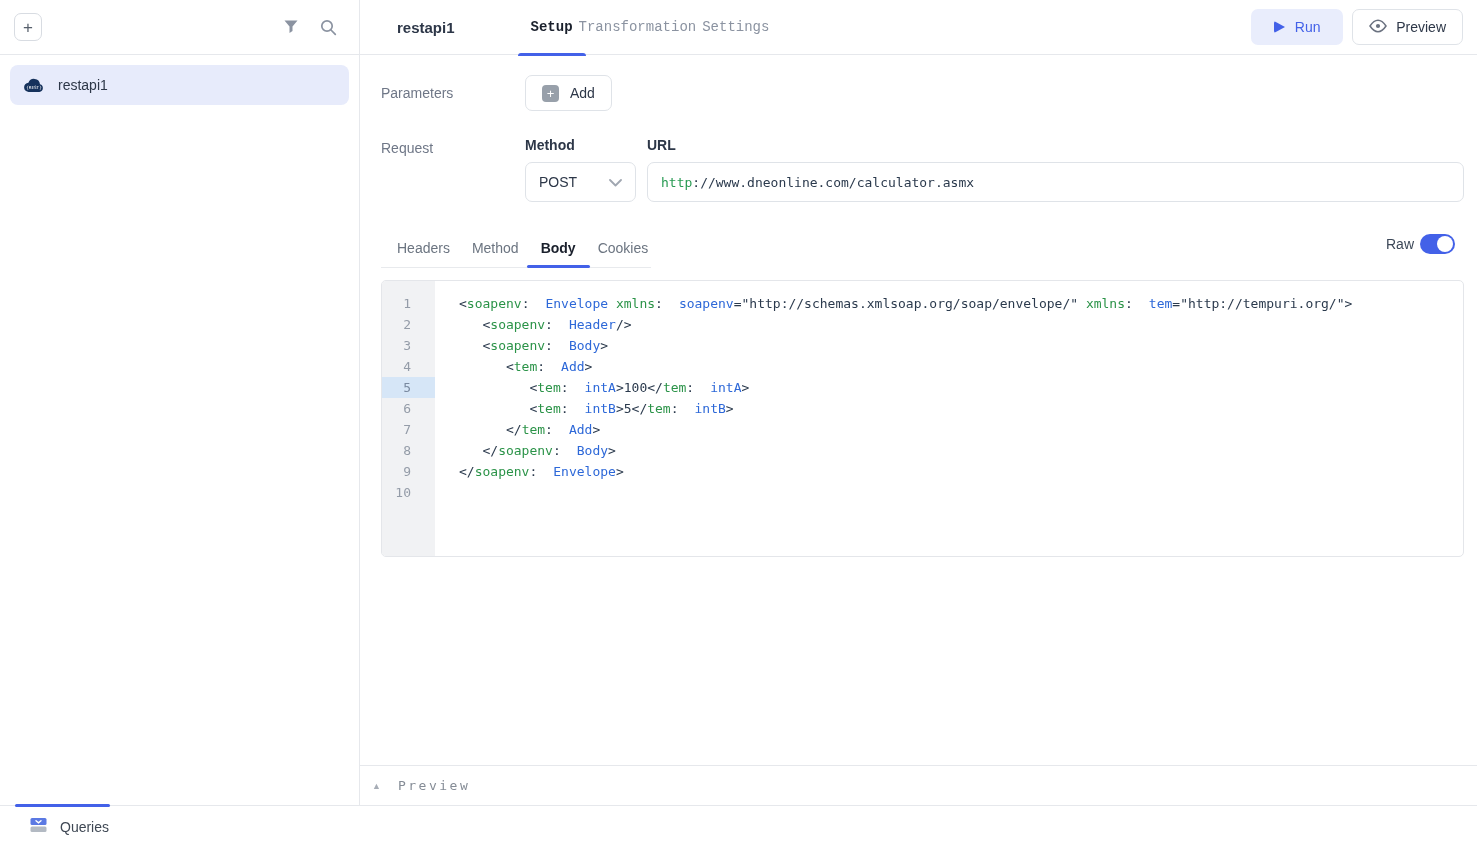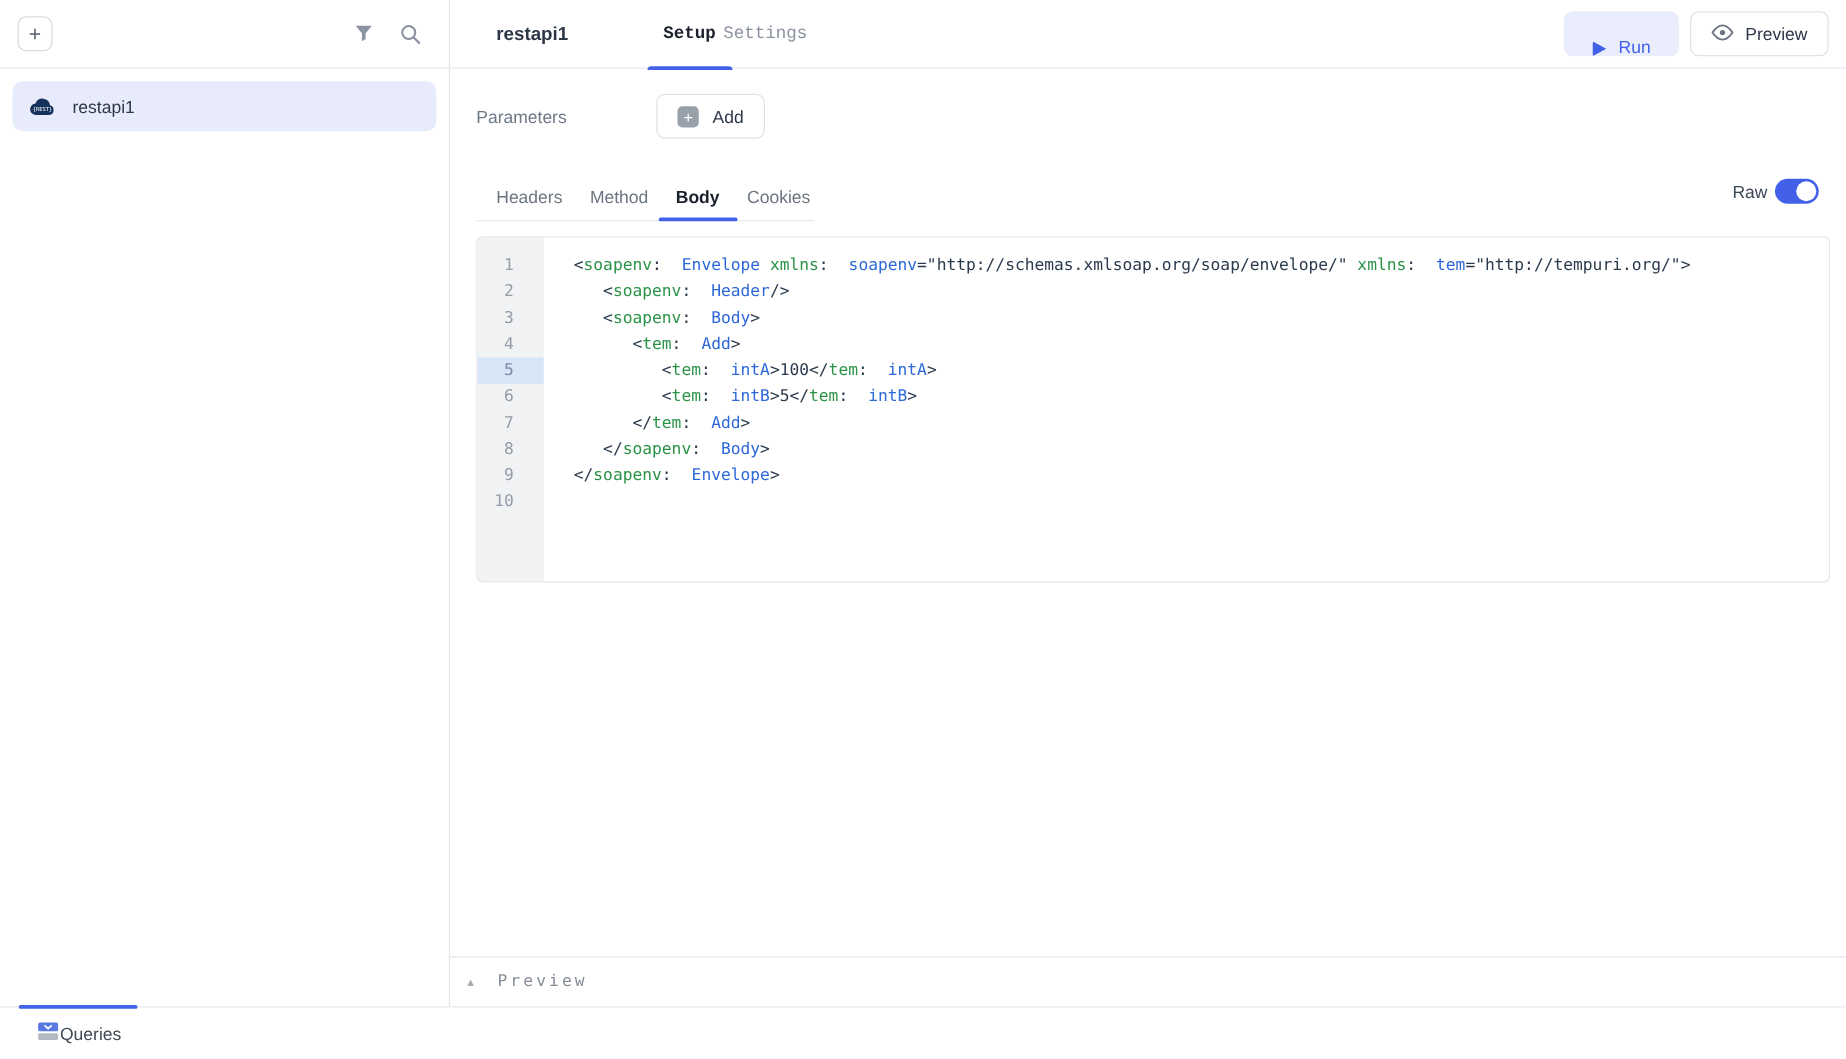--- a/index.html
+++ b/index.html
@@ -24,21 +24,21 @@
 
   
   .main { flex:1; min-width:0; display:flex; flex-direction:column; background:#fff; }
   .main-header { height:55px; flex:0 0 55px; border-bottom:1px solid #e6e8ec; display:flex; align-items:center; padding:0 14px 0 37px; }
   .main-title { font-size:15px; font-weight:700; color:#2d3748; }
   .header-tabs { display:flex; gap:6px; margin-left:76px; height:55px; align-items:center;font-family:Liberation Mono, monospace; }
   .htab { font-size:14px; color:#8b93a1; height:100%; display:flex; align-items:center; position:relative; cursor:pointer; }
   .htab.active { color:#1a202c; font-weight:700; }
   .htab.active::after { content:""; position:absolute; left:-13px; right:-13px; bottom:-1px; height:3px; background:#4361e8; border-radius:3px 3px 0 0; }
   .header-actions { margin-left:auto; display:flex; gap:9px; }
-  .run-btn { width:92px; height:36px; border:none; background:#e9edfc; color:#4361e8; border-radius:7px; font-size:14px; font-weight:500; display:flex; align-items:flex-end; justify-content:center; gap:10px; cursor:pointer; font-family:inherit; }
+  .run-btn { width:92px; height:36px; border:none; background:#e9edfc; color:#4361e8; border-radius:7px; font-size:14px; font-weight:500; display:flex; align-items:center; justify-content:center; gap:10px; cursor:pointer; font-family:inherit; }
   .play-tri { width:0; height:0; border-left:11px solid #4361e8; border-top:6px solid transparent; border-bottom:6px solid transparent; border-radius:2px; }
   .preview-btn { height:36px; padding:0 16px; border:1px solid #dfe3e8; background:#fff; border-radius:7px; display:flex; align-items:center; gap:9px; font-size:14px; font-weight:500; color:#2d3748; cursor:pointer; font-family:inherit; }
 
   
   .content { flex:1; padding:20px 13px 0 21px; min-height:0; }
   .param-row { display:flex; align-items:center; }
   .row-label { width:144px; flex:0 0 144px; color:#6f7787; font-size:14px; }
   .add-btn { height:36px; padding:0 16px; border:1px solid #dfe3e8; background:#fff; border-radius:7px; display:flex; align-items:center; gap:11px; font-size:14px; color:#2d3748; cursor:pointer; font-family:inherit; }
   .add-plus { width:17px; height:17px; background:#98a0aa; border-radius:4px; color:#fff; font-size:13px; line-height:1; display:flex; align-items:center; justify-content:center; }
 
@@ -72,21 +72,21 @@
   .tk-g { color:#2b9348; }
   .tk-b { color:#2d68d8;padding-left:16px; }
   .tk-d { color:#2b3a4d; }
 
   
   .preview-bar { margin-top:auto; height:40px; flex:0 0 40px; border-top:1px solid #e6e8ec; display:flex; align-items:center; padding-left:12px; gap:17px; cursor:pointer; }
   .collapse-tri { color:#a7adb6; font-size:9px; }
   .preview-bar-label { font-family:"DejaVu Sans Mono", monospace; font-size:13px; letter-spacing:2.5px; color:#858c96; }
 
   
-  .bottom-bar { height:42px; flex:0 0 42px; border-top:1px solid #e6e8ec; display:flex; align-items:center; padding-left:30px; gap:1px; position:relative; background:#fff; }
+  .bottom-bar { height:42px; flex:0 0 42px; border-top:1px solid #e6e8ec; display:flex; align-items:center; padding-left:30px; gap:13px; position:relative; background:#fff; }
   .bottom-indicator { position:absolute; top:-2px; left:15px; width:95px; height:3px; background:#4361e8; border-radius:2px; }
   .queries-label { font-size:14px; font-weight:500; color:#3f4854; }
 </style>
 </head>
 <body>
 
 <div class="app">
   <div class="top-region">
 
     <aside class="sidebar">
@@ -116,20 +116,21 @@
           <span>restapi1</span>
         </div>
       </div>
     </aside>
 
     <main class="main">
       <header class="main-header">
         <span class="main-title">restapi1</span>
         <nav class="header-tabs">
           <div class="htab active">Setup</div>
+          <div class="htab">Transformation</div>
           <div class="htab">Settings</div>
         </nav>
         <div class="header-actions">
           <button class="run-btn">
             <span class="play-tri"></span>
             <span>Run</span>
           </button>
           <button class="preview-btn">
             <span>
               <svg width="18" height="14" viewBox="0 0 18 14" fill="none">
@@ -145,20 +146,38 @@
       <div class="content">
 
         <div class="param-row">
           <div class="row-label">Parameters</div>
           <button class="add-btn">
             <span class="add-plus">+</span>
             <span>Add</span>
           </button>
         </div>
 
+        <div class="request-row">
+          <div class="row-label">Request</div>
+          <div class="method-col">
+            <div class="field-label">Method</div>
+            <div class="method-select">
+              <span>POST</span>
+              <span>
+                <svg width="13" height="8" viewBox="0 0 13 8" fill="none">
+                    <path d="M1 1l5.5 5.5L12 1" stroke="#a0a7b1" stroke-width="1.8" stroke-linecap="round" stroke-linejoin="round"></path>
+                  </svg>
+              </span>
+            </div>
+          </div>
+          <div class="url-col">
+            <div class="field-label">URL</div>
+            <div class="url-input"><span class="url-scheme">http</span><span class="url-rest">://www.dneonline.com/calculator.asmx</span></div>
+          </div>
+        </div>
 
         <div class="body-tabs-row">
           <div class="tabs-strip">
             <div class="btab">Headers</div>
             <div class="btab">Method</div>
             <div class="btab active">Body</div>
             <div class="btab">Cookies</div>
           </div>
           <div class="raw-wrap">
             <span class="raw-label">Raw</span>

